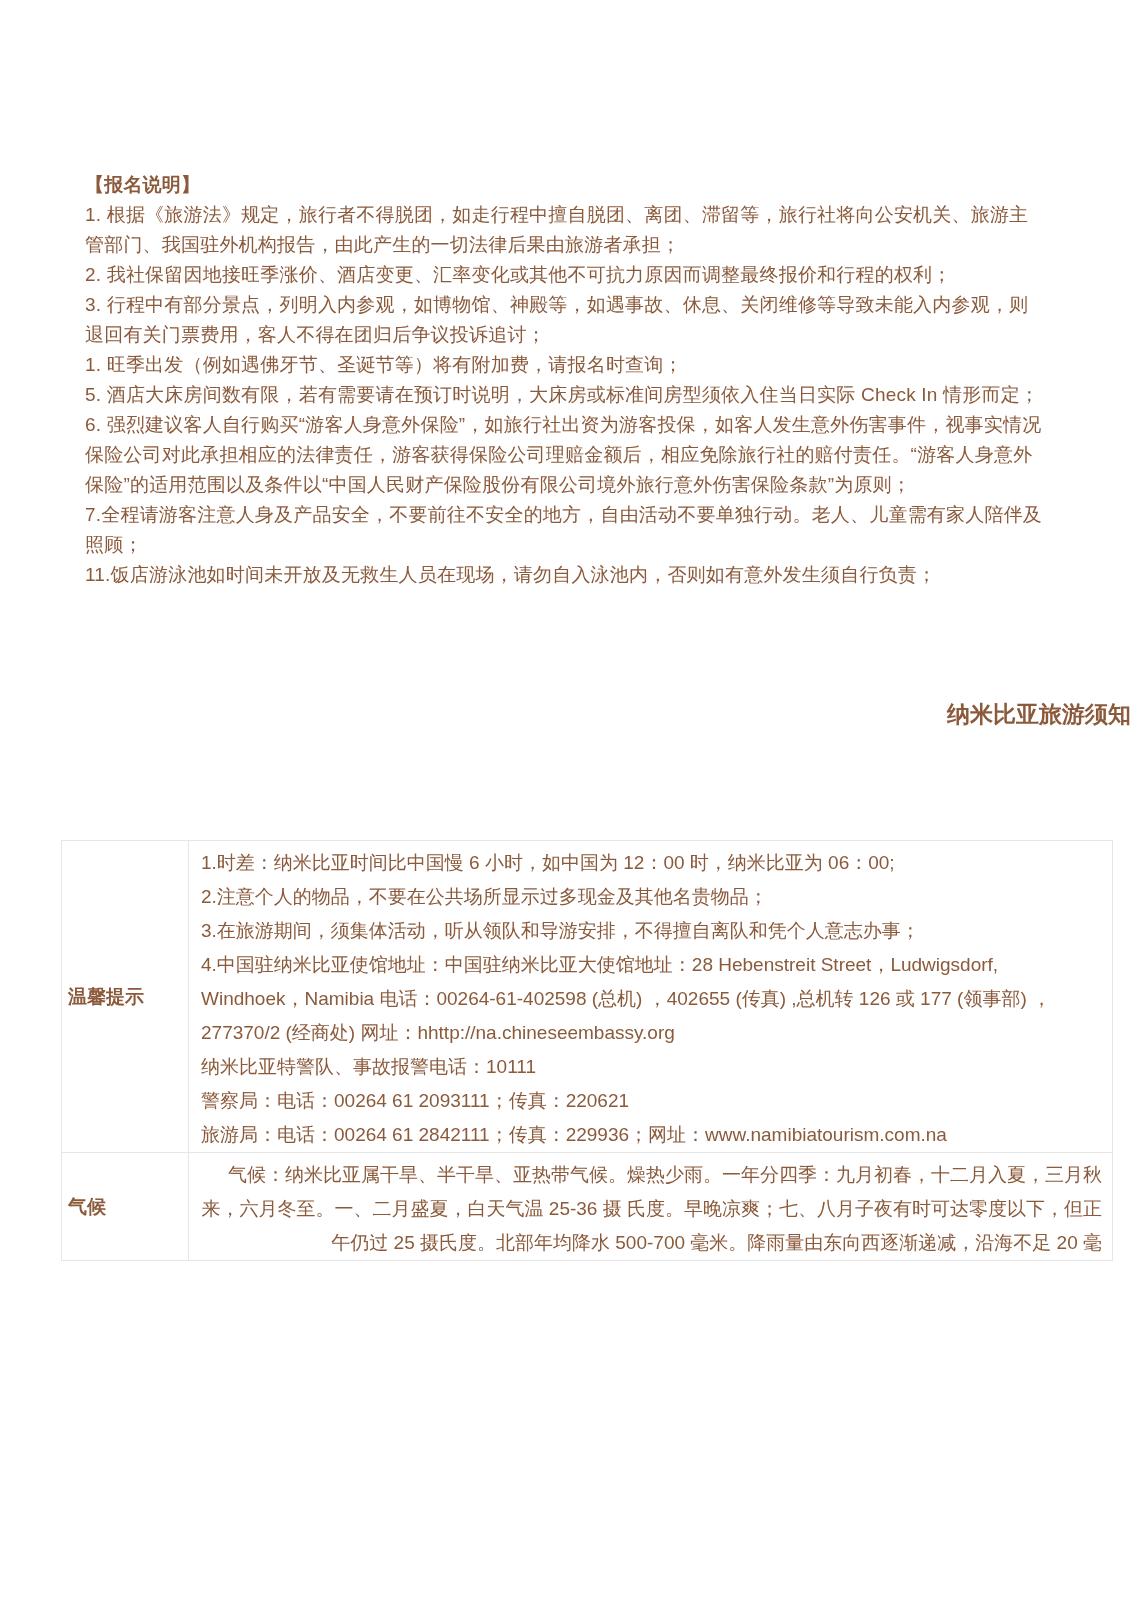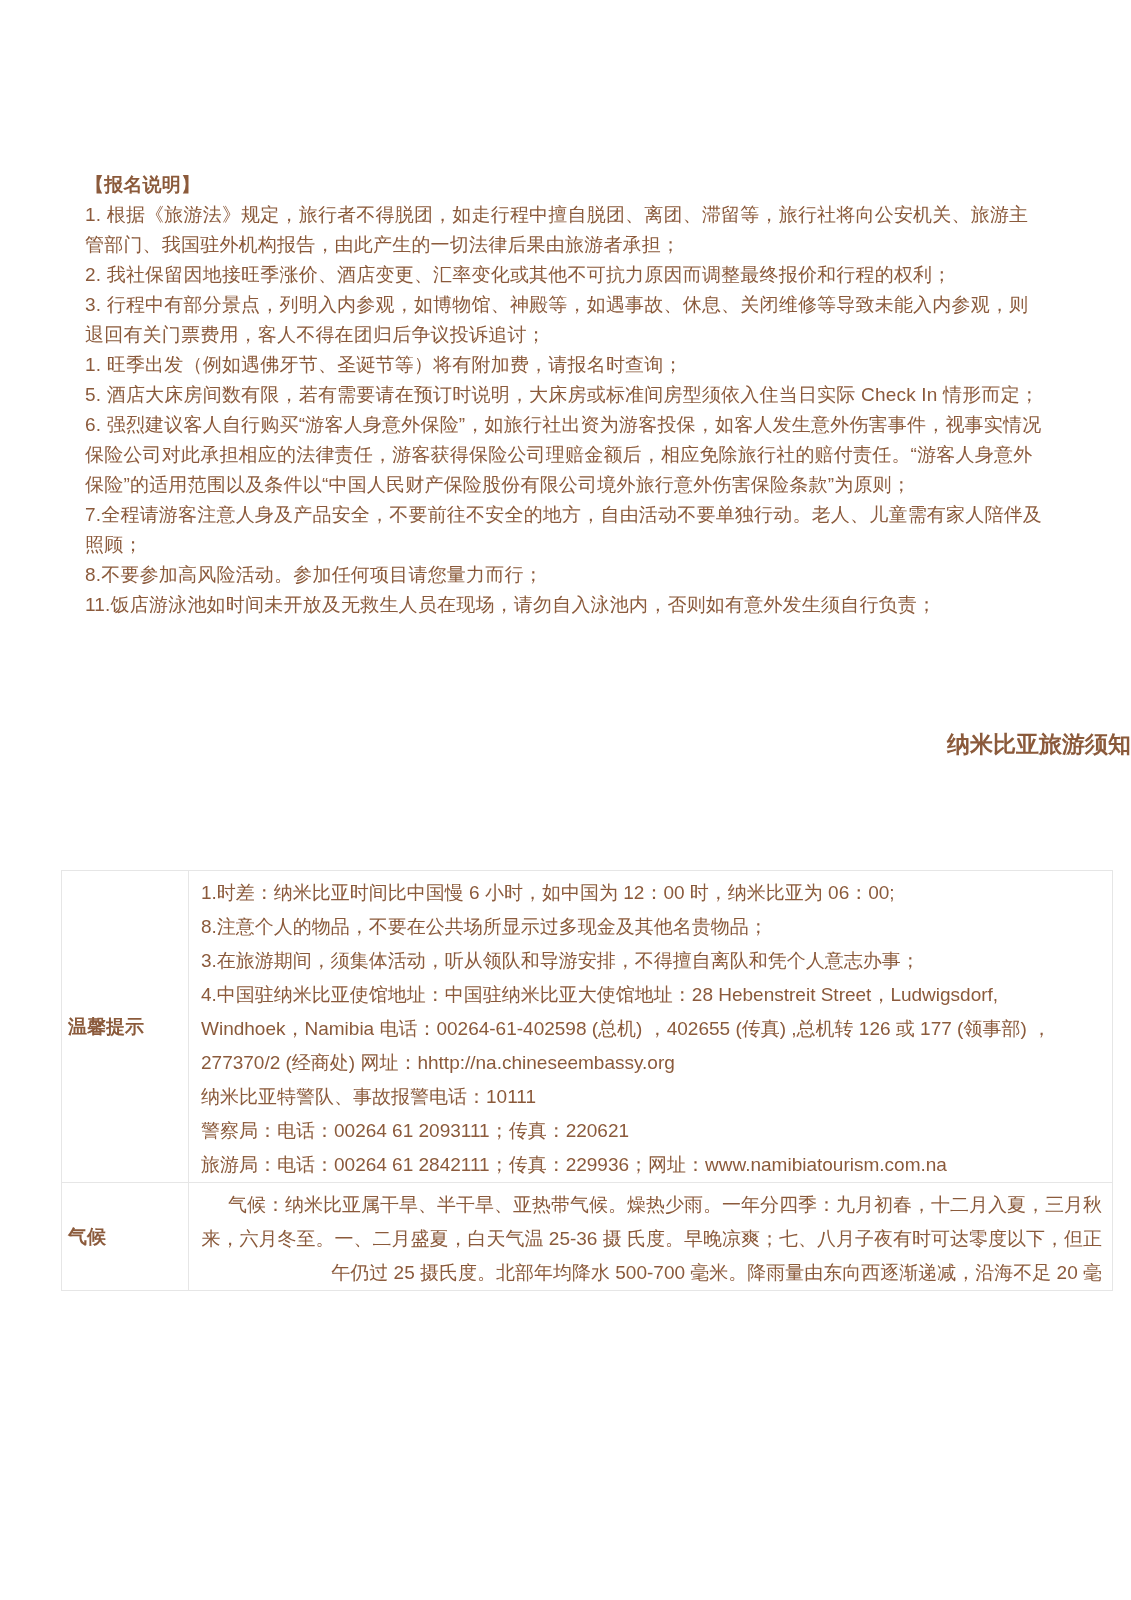--- a/index.html
+++ b/index.html
@@ -85,33 +85,32 @@
 
   <div class="notes-block">
     <p class="notes-heading">【报名说明】</p>
     <p>1. 根据《旅游法》规定，旅行者不得脱团，如走行程中擅自脱团、离团、滞留等，旅行社将向公安机关、旅游主管部门、我国驻外机构报告，由此产生的一切法律后果由旅游者承担；</p>
     <p>2. 我社保留因地接旺季涨价、酒店变更、汇率变化或其他不可抗力原因而调整最终报价和行程的权利；</p>
     <p>3. 行程中有部分景点，列明入内参观，如博物馆、神殿等，如遇事故、休息、关闭维修等导致未能入内参观，则退回有关门票费用，客人不得在团归后争议投诉追讨；</p>
     <p>1. 旺季出发（例如遇佛牙节、圣诞节等）将有附加费，请报名时查询；</p>
     <p>5. 酒店大床房间数有限，若有需要请在预订时说明，大床房或标准间房型须依入住当日实际 Check In 情形而定；</p>
     <p>6. 强烈建议客人自行购买“游客人身意外保险”，如旅行社出资为游客投保，如客人发生意外伤害事件，视事实情况保险公司对此承担相应的法律责任，游客获得保险公司理赔金额后，相应免除旅行社的赔付责任。“游客人身意外保险”的适用范围以及条件以“中国人民财产保险股份有限公司境外旅行意外伤害保险条款”为原则；</p>
     <p>7.全程请游客注意人身及产品安全，不要前往不安全的地方，自由活动不要单独行动。老人、儿童需有家人陪伴及照顾；</p>
-    <p>8.不要参加高风险活动。参加任何项目请您量力而行；</p>
     <p>11.饭店游泳池如时间未开放及无救生人员在现场，请勿自入泳池内，否则如有意外发生须自行负责；</p>
   </div>
 
   <div class="doc-title">纳米比亚旅游须知</div>
 
   <table class="info-table">
     <tbody>
       <tr>
         <td class="row-label">温馨提示</td>
         <td class="row-content">
           <p>1.时差：纳米比亚时间比中国慢 6 小时，如中国为 12：00 时，纳米比亚为 06：00;</p>
-          <p>8.注意个人的物品，不要在公共场所显示过多现金及其他名贵物品；</p>
+          <p>2.注意个人的物品，不要在公共场所显示过多现金及其他名贵物品；</p>
           <p>3.在旅游期间，须集体活动，听从领队和导游安排，不得擅自离队和凭个人意志办事；</p>
           <p>4.中国驻纳米比亚使馆地址：中国驻纳米比亚大使馆地址：28 Hebenstreit Street，Ludwigsdorf, Windhoek，Namibia 电话：00264-61-402598 (总机) ，402655 (传真) ,总机转 126 或 177 (领事部) ，277370/2 (经商处) 网址：hhttp://na.chineseembassy.org</p>
           <p>纳米比亚特警队、事故报警电话：10111</p>
           <p>警察局：电话：00264 61 2093111；传真：220621</p>
           <p>旅游局：电话：00264 61 2842111；传真：229936；网址：www.namibiatourism.com.na</p>
         </td>
       </tr>
       <tr class="clip-row">
         <td class="row-label">气候</td>
         <td class="row-content">

